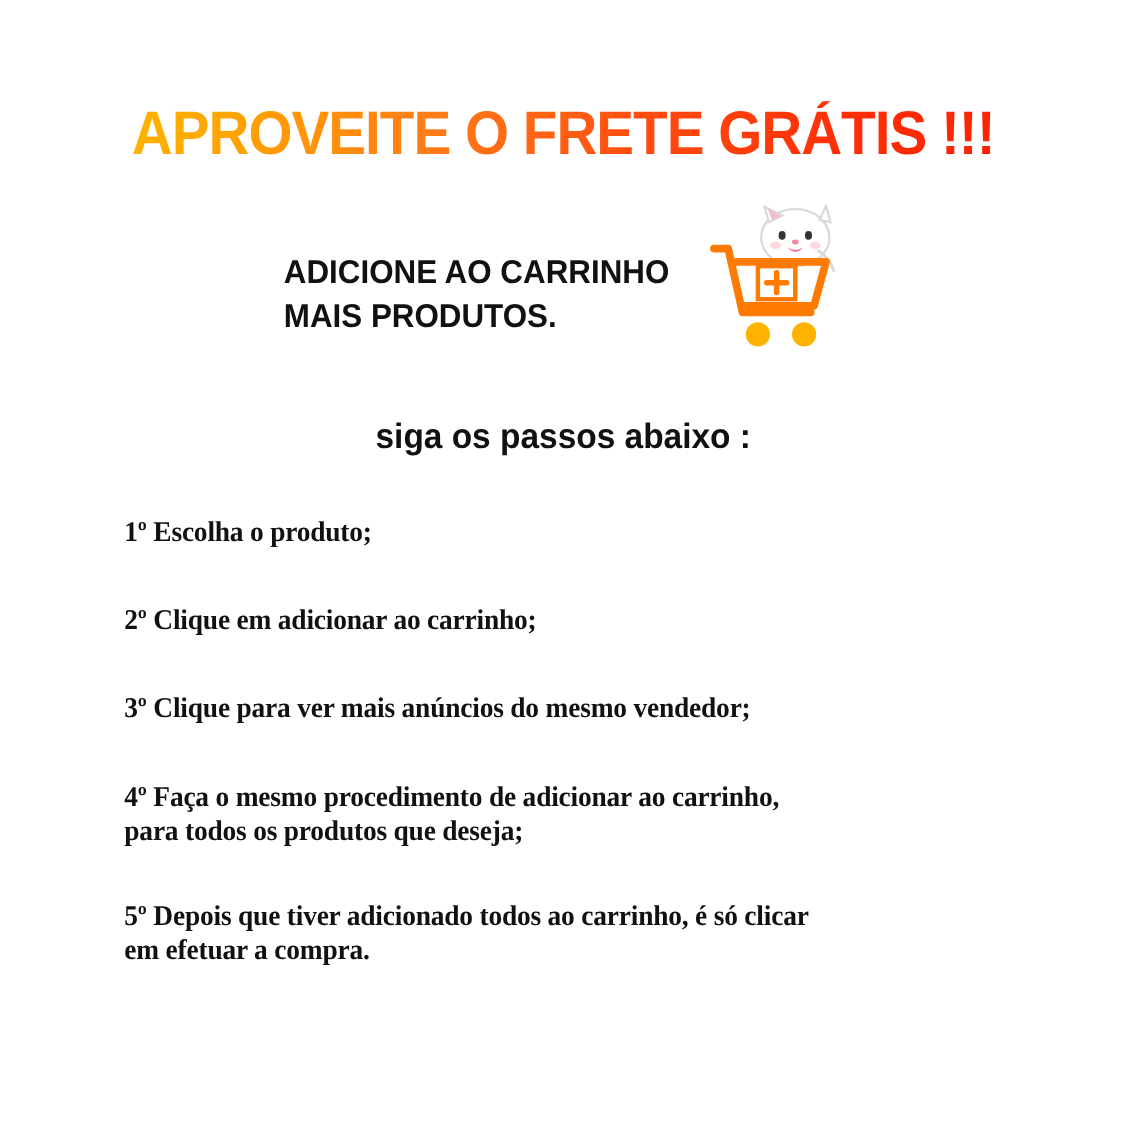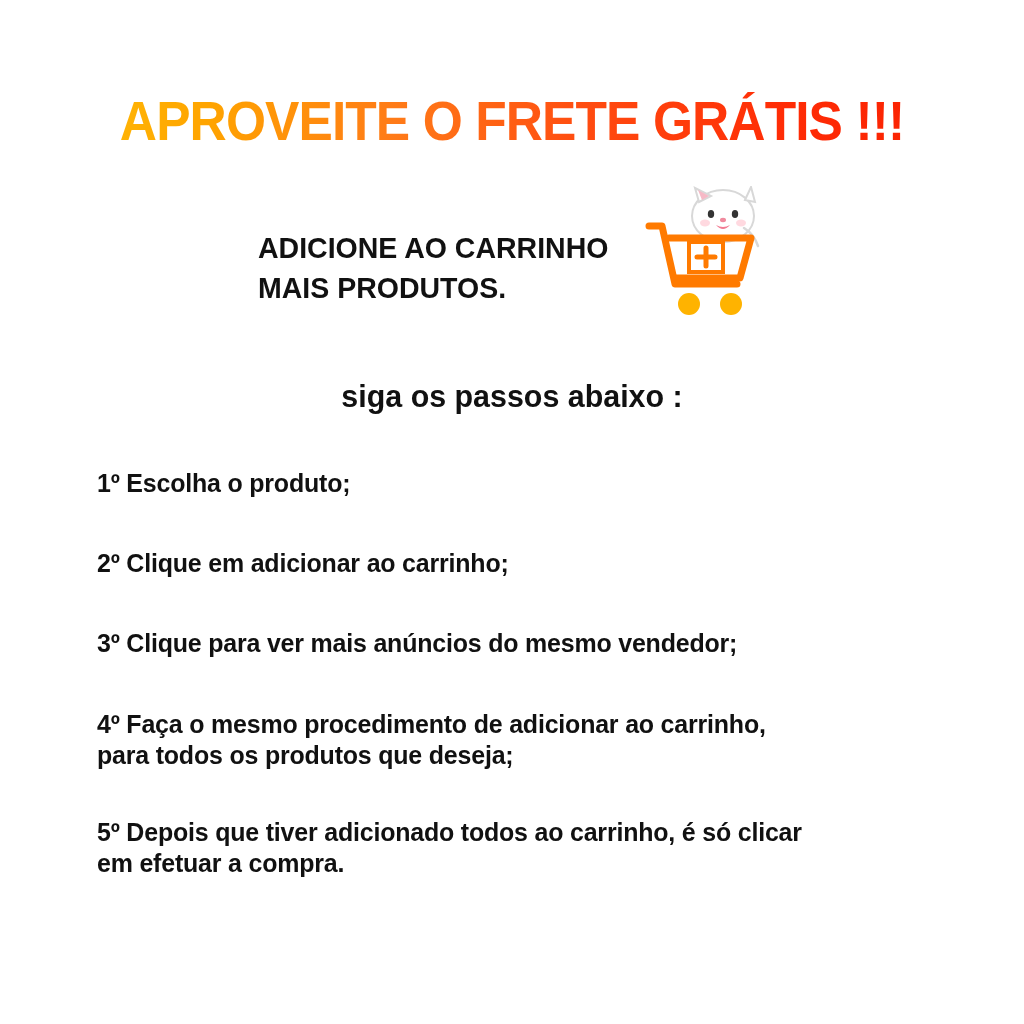--- a/index.html
+++ b/index.html
@@ -84,22 +84,23 @@
     font-size: 32px;
     color: #111111;
     transform: scaleX(0.95);
     transform-origin: center top;
   }
 
   
   .steps {
     position: absolute;
     top: 468px;
-    left: 97px;
+    left: 113px;
     width: 800px;
+    font-family: Liberation Serif, serif;
   }
   .step {
     font-weight: bold;
     font-size: 26px;
     line-height: 1.2;
     color: #111111;
     margin-bottom: 49px;
     letter-spacing: -0.2px;
     transform: scaleX(0.96);
     transform-origin: left top;

